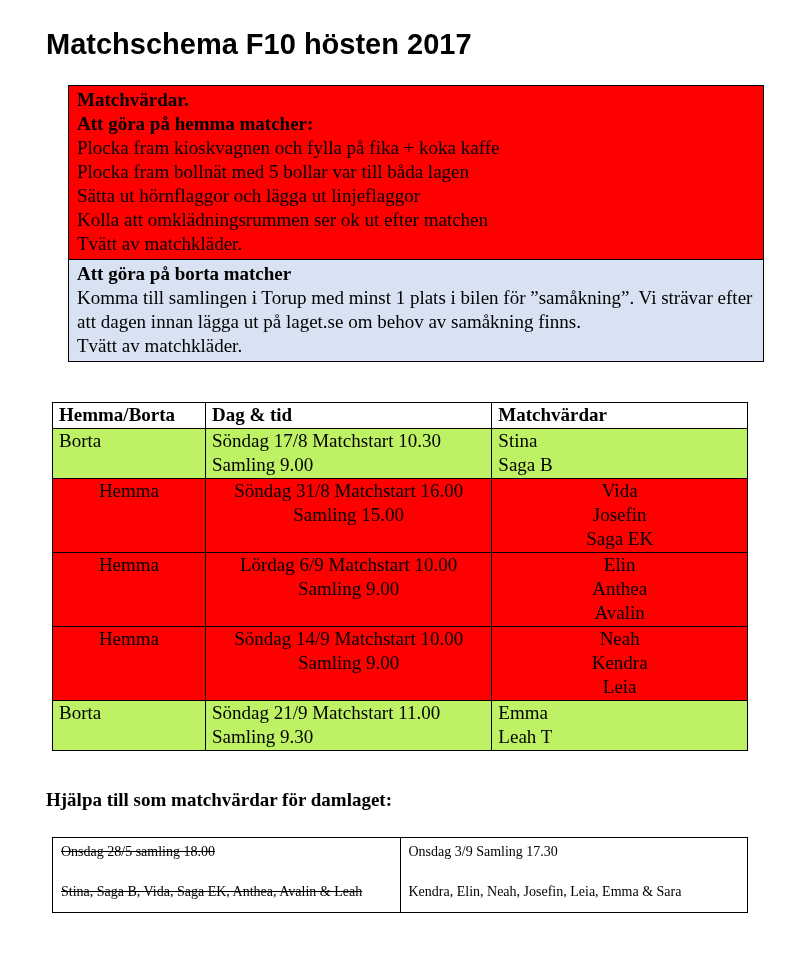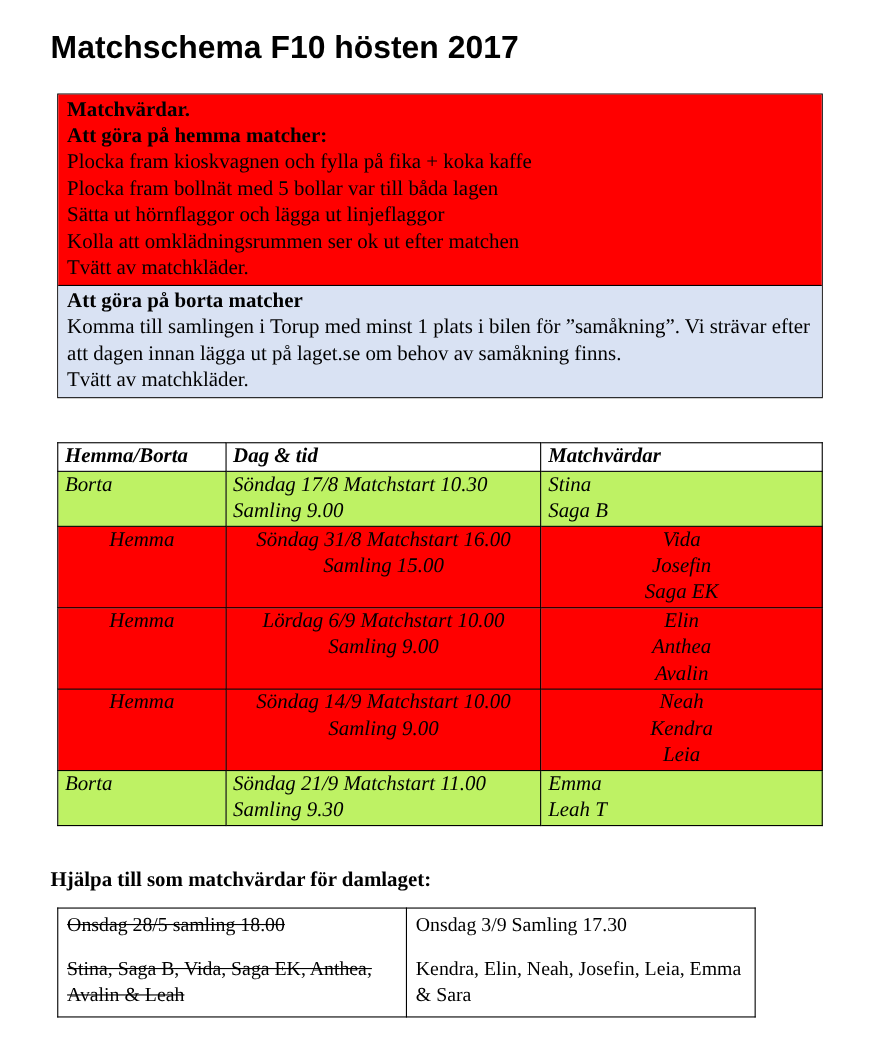--- a/index.html
+++ b/index.html
@@ -16,63 +16,62 @@
     width: 800px;
   }
   .doc-title {
     font-family: "Liberation Sans", sans-serif;
     font-weight: bold;
     font-size: 29px;
     letter-spacing: 0px;
     margin-bottom: 24px;
   }
   .info-box {
-    margin-left: 6px;
+    margin-left: 22px;
     width: 696px;
     border: 1px solid #000000;
   }
   .info-section {
     font-size: 19px;
     line-height: 24px;
     padding: 2px 8px 3px 8px;
   }
   .info-section.home { border-bottom: 1px solid #000000; }
   .info-section .bold-line { font-weight: bold; }
   .schedule-table {
     margin-left: 6px;
     margin-top: 40px;
     width: 696px;
     border-collapse: collapse;
     font-size: 19px;
     line-height: 24px;
-    font-style: italic;
   }
   .schedule-table th, .schedule-table td {
     border: 1px solid #000000;
     vertical-align: top;
     text-align: left;
     padding: 0 6px 1px 6px;
   }
   .schedule-table th { font-weight: bold; background: #ffffff; }
   .schedule-table col.c1 { width: 153px; }
   .schedule-table col.c2 { width: 287px; }
   .schedule-table col.c3 { width: 256px; }
   .row-red td { background: #FF0000; text-align: center; }
   .row-blue td { background: #bef264; }
   .damlaget-heading {
     font-size: 19px;
     font-weight: bold;
     margin: 38px 0 0 0;
   }
   .damlaget-table {
     margin-left: 6px;
-    margin-top: 14px;
-    width: 635px;
+    margin-top: 26px;
+    width: 696px;
     border-collapse: collapse;
-    font-size: 18px;
+    font-size: 14px;
     line-height: 24px;
   }
   .damlaget-table td {
     border: 1px solid #000000;
     vertical-align: top;
     padding: 2px 8px 8px 8px;
     width: 50%;
   }
   .damlaget-table .names { margin-top: 16px; }
   .struck { text-decoration: line-through; }

